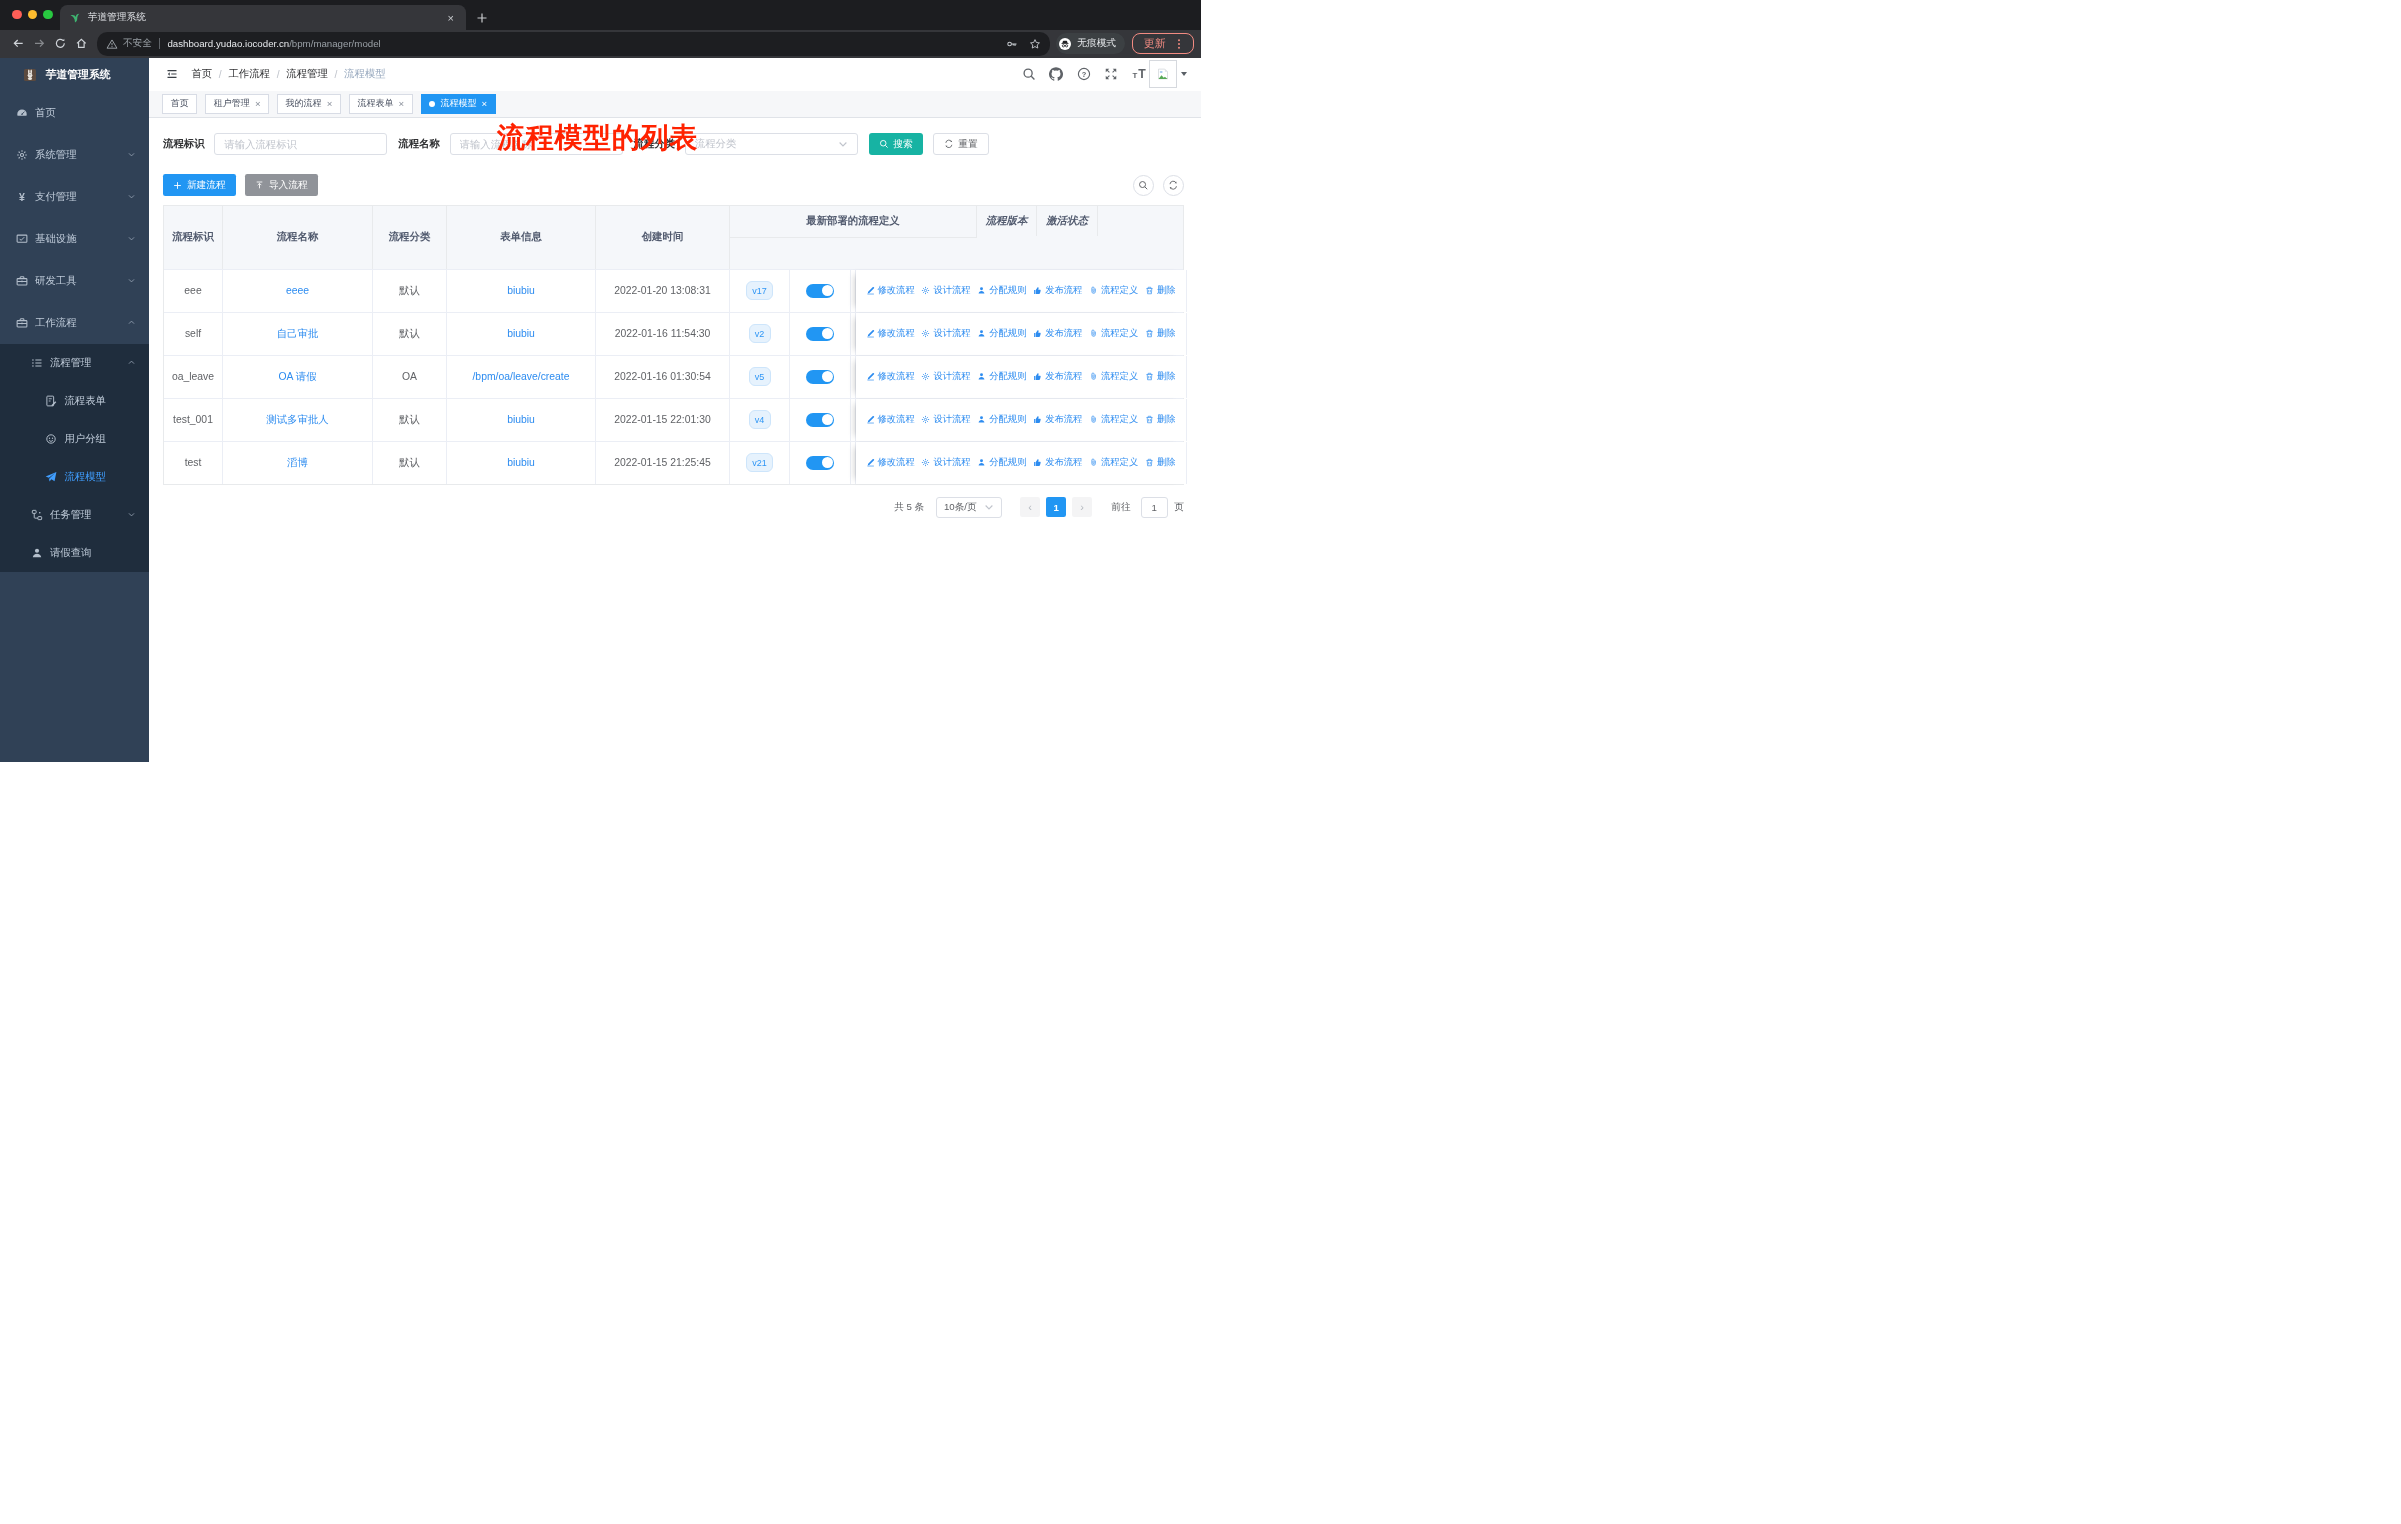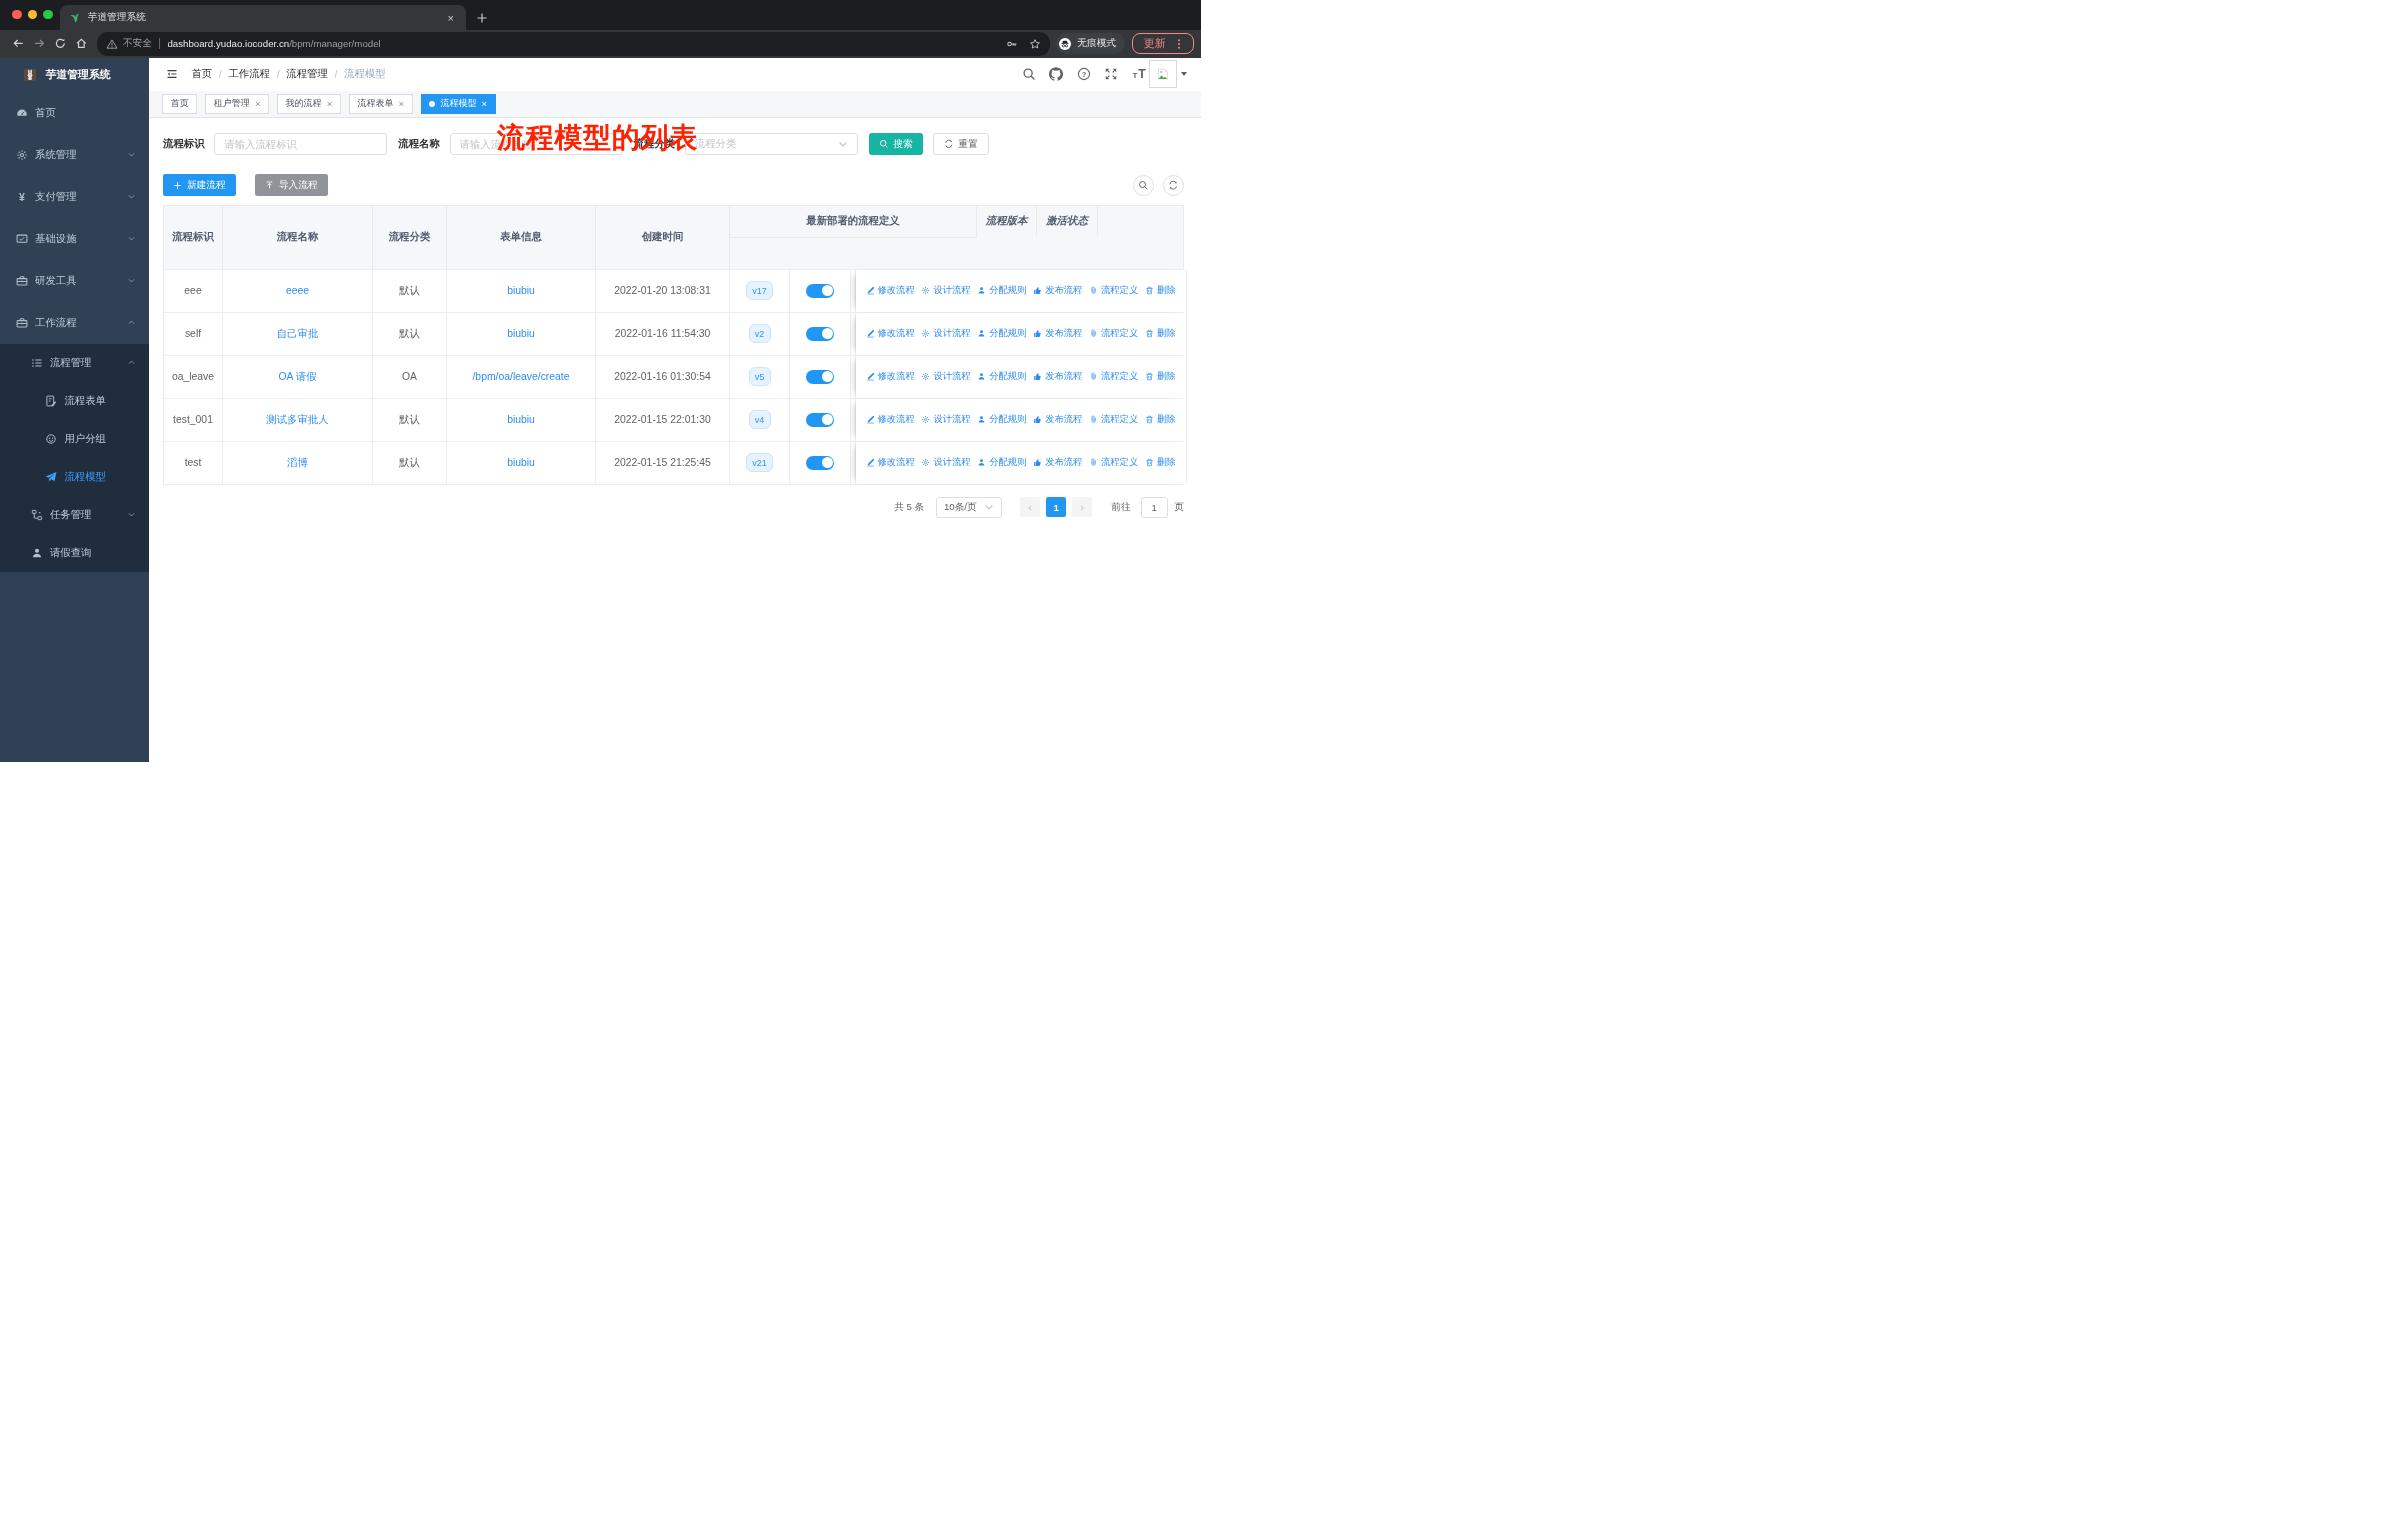--- a/index.html
+++ b/index.html
@@ -90,21 +90,21 @@
   .f-select .ph { color:#c0c4cc; font-size:10.4px; flex:1; }
   .f-select .sel-caret { color:#c0c4cc; }
   .btn { height:22px; border:none; border-radius:3px; font-size:9.7px; display:inline-flex;
     align-items:center; gap:4.5px; padding:0 10.4px; cursor:pointer;
     font-family:"Liberation Sans","DejaVu Sans",sans-serif; }
   .btn-search { background:#17b3a3; color:#fff; }
   .btn-reset { background:#fff; color:#606266; border:0.7px solid #dcdfe6; margin-left:9.7px; }
 
   .btnrow { margin-top:19.4px; display:flex; align-items:center; }
   .btn-create { background:#2196f3; color:#fff; border-radius:2.2px; }
-  .btn-import { background:#909399; color:#fff; border-radius:2.2px; margin-left:19px; }
+  .btn-import { background:#909399; color:#fff; border-radius:2.2px; margin-left:9px; }
   .row-sp { flex:1; }
   .circle-btn { width:21px; height:21px; border-radius:50%; border:0.7px solid #dcdfe6; background:#fff;
     color:#606266; display:flex; align-items:center; justify-content:center; cursor:pointer; margin-left:9px; }
 
   
   .tbl { margin-top:8.2px; width:1021px; border:0.7px solid #e8eaec; }
   .thead { display:flex; background:#f5f7fa; }
   .th { display:flex; align-items:center; justify-content:center; height:63px;
     border-right:0.7px solid #e8eaec; font-weight:700; color:#515a6e; font-size:10.4px; background:#f5f7fa; }
   .c-id{flex:0 0 59px}.c-name{flex:0 0 150px}.c-cat{flex:0 0 74px}.c-form{flex:0 0 149px}

